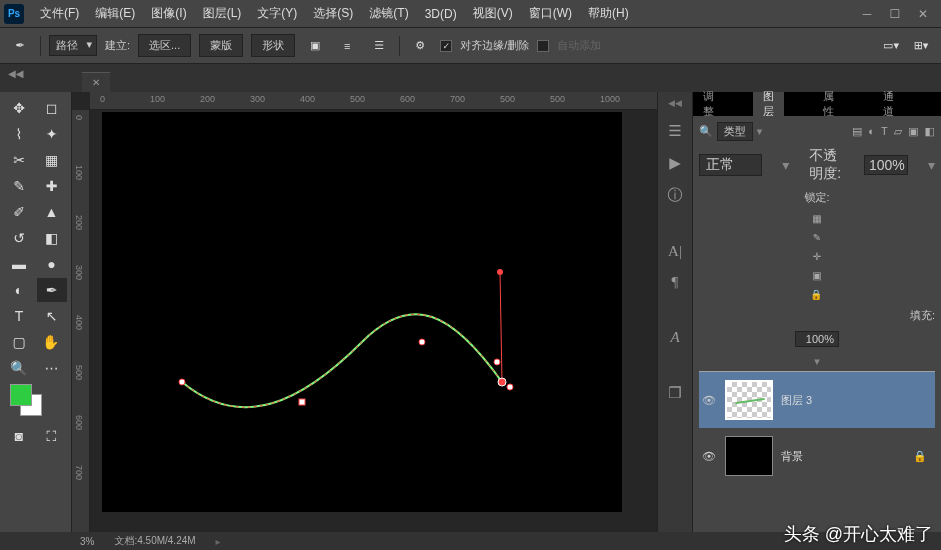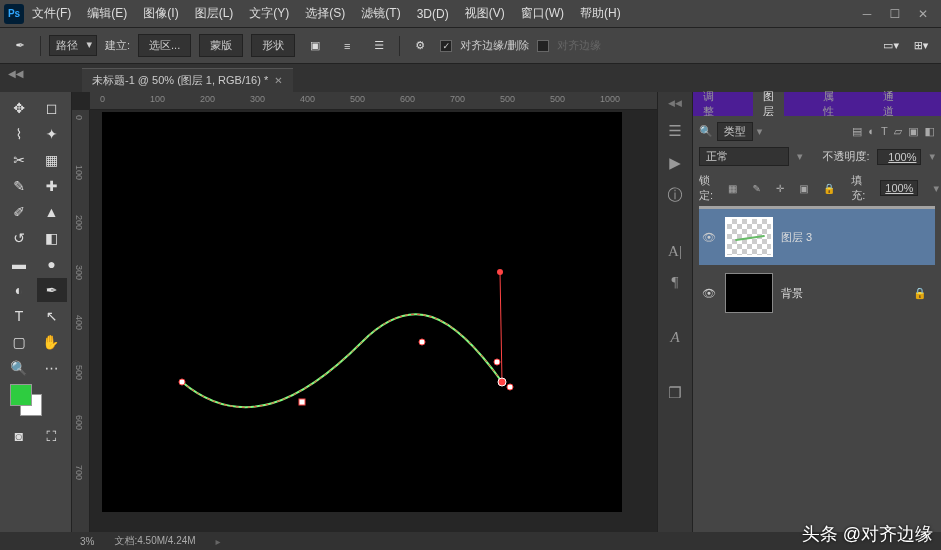--- a/index.html
+++ b/index.html
@@ -1,20 +1,20 @@
 <!DOCTYPE html>
 <html><head>
 <meta charset="utf-8">
 <style>
 * { margin:0; padding:0; box-sizing:border-box; user-select:none; }
 body { width:941px; height:550px; background:#323232; font-family:"Microsoft YaHei",Arial,sans-serif; font-size:11px; color:#ccc; overflow:hidden; position:relative; }
 
 
 .menubar { height:28px; background:#454545; display:flex; align-items:center; padding:0 4px; border-bottom:1px solid #222; }
-.ps-logo { width:20px; height:20px; background:#001e36; color:#31a8ff; font-weight:bold; font-size:10px; display:flex; align-items:center; justify-content:center; border-radius:3px; }
+.ps-logo { width:20px; height:20px; background:#001e36; color:#31a8ff; font-weight:bold; font-size:10px; display:flex; align-items:center; justify-content:center; border-radius:3px; margin-right:8px; }
 .menu-item { padding:0 8px; cursor:pointer; color:#ddd; font-size:12px; }
 .win-controls { margin-left:auto; display:flex; }
 .win-btn { width:28px; height:20px; display:flex; align-items:center; justify-content:center; color:#aaa; cursor:pointer; font-size:12px; }
 
 
 .optbar { height:36px; background:#454545; display:flex; align-items:center; padding:0 8px; gap:8px; border-bottom:1px solid #222; }
 .opt-icon { width:24px; height:24px; display:flex; align-items:center; justify-content:center; color:#ddd; }
 .opt-select { background:#333; border:1px solid #222; color:#ccc; padding:2px 18px 2px 6px; font-size:11px; position:relative; }
 .opt-select::after { content:"▾"; position:absolute; right:4px; }
 .opt-label { color:#ccc; font-size:11px; }
@@ -49,33 +49,33 @@
 .ruler-v span { position:absolute; left:2px; font-size:9px; color:#888; writing-mode:vertical-rl; }
 .canvas { position:absolute; top:20px; left:30px; width:520px; height:400px; background:#000; }
 .path-svg { position:absolute; inset:0; }
 
 
 .dock { width:36px; background:#383838; border-left:1px solid #222; border-right:1px solid #222; display:flex; flex-direction:column; align-items:center; padding-top:6px; gap:14px; }
 .dock-icon { color:#999; font-size:15px; cursor:pointer; font-family:serif; }
 
 
 .panels { width:248px; background:#383838; display:flex; flex-direction:column; }
-.panel-tabs { display:flex; background:#4c1d95; height:24px; align-items:center;gap:29px; }
+.panel-tabs { display:flex; background:#000000; height:24px; align-items:center;gap:29px; }
 .ptab { padding:0 10px; color:#999; font-size:11px; height:100%; display:flex; align-items:center; cursor:pointer; }
 .ptab.active { background:#454545; color:#ddd; }
 .ptab-menu { margin-left:auto; padding:0 8px; color:#888; cursor:pointer; }
 .panel-body { background:#454545; flex:1; padding:4px 6px; }
 .filter-row { display:flex; align-items:center; gap:4px; padding:2px 0; }
 .filter-sel { background:#333; border:1px solid #222; padding:1px 6px; font-size:11px; flex:0 0 auto; }
 .filter-icons { display:flex; gap:6px; margin-left:auto; }
 .filter-icons span { color:#aaa; font-size:11px; cursor:pointer; }
-.blend-row { display:flex; align-items:center; gap:8px; padding:4px 0; font-size:11px; }
+.blend-row { display:flex; align-items:center; gap:20px; padding:4px 0; font-size:14px; }
 .blend-sel { background:#333; border:1px solid #222; padding:1px 18px 1px 6px; width:90px; }
-.pct-box { background:#333; border:1px solid #222; padding:1px 4px; width:44px; text-align:right;text-decoration:underline; }
-.lock-row { display:flex; align-items:center; gap:15px; padding:3px 0; border-bottom:3px solid #a3a3a3; font-size:11px; }
+.pct-box { background:#333; border:1px solid #222; padding:1px 4px; width:44px; text-align:right; }
+.lock-row { display:flex; align-items:center; gap:8px; padding:3px 0; border-bottom:1px solid #a3a3a3; font-size:11px;flex-direction:column; }
 .lock-row span.icn { color:#aaa; font-size:10px; }
 .layer { display:flex; align-items:center; padding:8px 2px; gap:8px; }
 .layer.sel { background:#5a7aa0; }
 .eye { width:16px; text-align:center; color:#ccc; cursor:pointer; }
 .thumb { width:48px; height:40px; border:1px solid #888; background:#fff; }
 .thumb.checker { background:repeating-conic-gradient(#ccc 0 25%,#fff 0 50%) 0 0/10px 10px; position:relative; border:2px solid #fff; }
 .thumb.checker::after { content:""; position:absolute; left:8px; top:18px; width:30px; height:2px; background:#6b6; border-radius:2px; transform:rotate(-8deg); }
 .thumb.black { background:#000; }
 .layer-name { font-size:11px; color:#ddd; }
 .lock-icn { margin-left:auto; color:#aaa; font-size:11px; padding-right:6px; }
@@ -118,31 +118,30 @@
   <div class="opt-btn">蒙版</div>
   <div class="opt-btn">形状</div>
   <div class="opt-icon">▣</div>
   <div class="opt-icon">≡</div>
   <div class="opt-icon">☰</div>
   <div class="opt-divider"></div>
   <div class="opt-icon">⚙</div>
   <span class="checkbox checked"></span>
   <span class="opt-label">对齐边缘/删除</span>
   <span class="checkbox"></span>
-  <span class="opt-label" style="color:#666">对齐边缘</span>
+  <span class="opt-label" style="color:#666">自动添加</span>
   <div class="opt-right">
     <div class="opt-icon">▭▾</div>
     <div class="opt-icon">⊞▾</div>
   </div>
 </div>
 
 <div class="dbl-arrow">◀◀</div>
 <div class="tabbar">
   <div class="doc-tab">
-    <span>未标题-1 @ 50% (图层 1, RGB/16) *</span>
     <span class="tab-close">✕</span>
   </div>
 </div>
 
 <div class="main">
 
   <div class="toolbox">
     <div class="tool">✥</div>
     <div class="tool">◻</div>
     <div class="tool">⌇</div>
@@ -282,13 +281,13 @@
     </div>
   </div>
 </div>
 
 <div class="status">
   <span>3%</span>
   <span>文档:4.50M/4.24M</span>
   <span style="color:#666">▸</span>
 </div>
 
-<div class="watermark">头条 @对齐边缘</div>
+<div class="watermark">头条 @开心太难了</div>
 
 </body></html>

